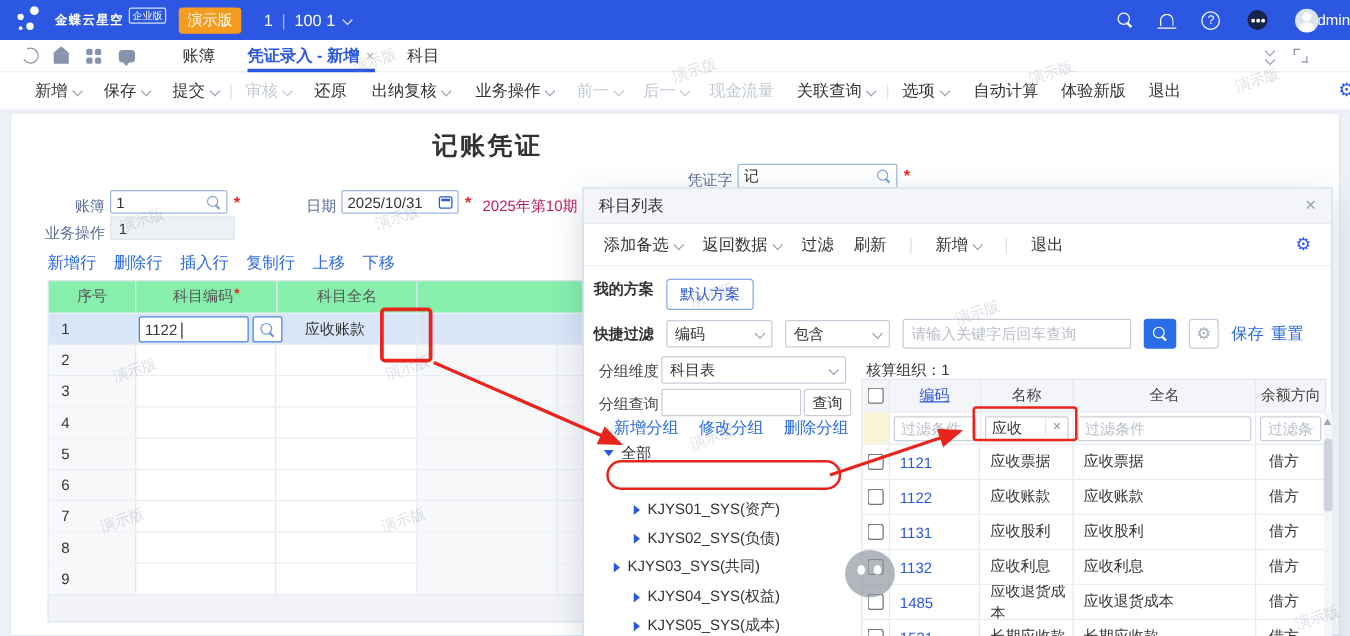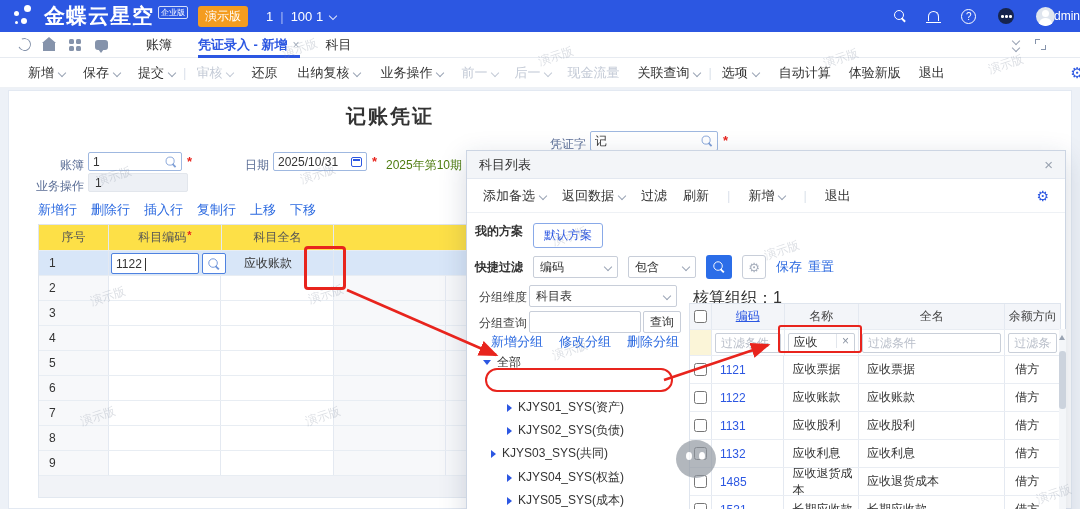--- a/index.html
+++ b/index.html
@@ -3,21 +3,21 @@
 <meta charset="utf-8">
 <style>
   *{margin:0;padding:0;box-sizing:border-box}
   html,body{width:1080px;height:509px;overflow:hidden}
   body{font-family:"Liberation Sans","DejaVu Sans",sans-serif;background:#edf1f7;position:relative;font-size:12px;color:#333}
   .abs{position:absolute}
   
   .topbar{left:0;top:0;width:1080px;height:32px;background:#2c57e2;display:flex;align-items:center;color:#fff}
   .klogo{width:26px;height:22px;position:relative;margin-left:12px}
   .klogo i{position:absolute;background:#fff;border-radius:50%}
-  .brand{font-size:21px;font-weight:bold;margin-left:6px;letter-spacing:1px}
+  .brand{font-size:10px;font-weight:bold;margin-left:6px;letter-spacing:1px}
   .edition{font-size:8px;border:1px solid rgba(255,255,255,.8);border-radius:2px;padding:0 2px;margin-left:4px;transform:translateY(-4px)}
   .demo-badge{background:#f49c1f;color:#fff;font-size:12px;border-radius:3px;padding:2px 7px;margin-left:10px}
   .orgtxt{font-size:13px;margin-left:18px;display:flex;align-items:center;gap:7px}
   .orgdiv{opacity:.55}
   .chev{display:inline-block;width:6px;height:6px;border-right:1.5px solid #9aa4b5;border-bottom:1.5px solid #9aa4b5;transform:rotate(45deg);vertical-align:2px}
   .chev.w{border-color:rgba(255,255,255,.85)}
   .topicons{margin-left:auto;display:flex;align-items:center;gap:22px;margin-right:6px}
   .mag{position:relative;display:inline-block;width:12px;height:12px}
   .mag::before{content:"";position:absolute;width:8px;height:8px;border:1.5px solid currentColor;border-radius:50%;left:0;top:0}
   .mag::after{content:"";position:absolute;width:5px;height:1.5px;background:currentColor;transform:rotate(45deg);left:7px;top:9px}
@@ -71,21 +71,21 @@
   
   .grid{left:38px;top:224px;width:430px;border:1px solid #dfe5ee;background:#fff}
   .grow{display:flex;height:25px;border-bottom:1px solid #e8edf3;position:relative}
   .grow.hd{height:26px;background:#f1f3f7;color:#555}
   .gcell{border-right:1px solid #e4e9f1;height:100%;display:flex;align-items:center;overflow:visible}
   .c1{width:70px;padding-left:10px;background:#f7f8fa}
   .c2{width:112px;padding-left:8px}
   .c3{width:113px;position:relative}
   .c4{width:112px;padding-left:10px;background:#f7f8fa}
   .c5{flex:1;border-right:none;background:#f7f8fa}
-  .grow.hd .gcell{background:#fde047;justify-content:center;padding-left:0}
+  .grow.hd .gcell{background:#86efac;justify-content:center;padding-left:0}
   .grow.sel .gcell{background:#d8e6f8}
   .cellinput{position:absolute;left:2px;top:2px;width:88px;height:21px;background:#fff;border:1px solid #4f82e0;border-radius:2px;display:flex;align-items:center;padding:0 4px;z-index:2}
   .cellinput input{border:none;outline:none;width:100%;font-size:12px;color:#333;font-family:inherit}
   .caret{position:absolute;left:33px;top:4px;width:1px;height:13px;background:#333}
   .cellmag{position:absolute;left:93px;top:2px;width:24px;height:21px;background:#fff;border:1px solid #4f82e0;border-radius:2px;display:flex;align-items:center;justify-content:center;color:#6f95d9;z-index:2}
   .gfooter{left:38px;top:476px;width:430px;height:22px;background:#f1f3f7;border:1px solid #e2e8f0;border-top:none}
   
   .dialog{left:466px;top:150px;width:600px;height:400px;background:#fff;border:1px solid #ccd5e3;box-shadow:0 8px 26px rgba(30,50,90,.18);z-index:10}
   .dtitle{height:28px;background:#f3f5f8;border-bottom:1px solid #e3e8f0;display:flex;align-items:center;padding:0 12px;font-size:13px;color:#333}
   .dclose{margin-left:auto;color:#99a2b0;font-size:15px}
@@ -107,21 +107,21 @@
   .linput{height:22px;border:1px solid #c8ced9;border-radius:2px;padding:0 6px;font-size:12px;outline:none;font-family:inherit;background:#fff}
   .qbtn{width:38px;height:22px;border:1px solid #c8ced9;border-radius:2px;background:#fff;font-size:12px;color:#333;display:flex;align-items:center;justify-content:center}
   .tlinks{position:absolute;left:20px;top:182px;display:flex;gap:16px;font-size:13px;color:#2c6ae0}
   .tri-d{width:0;height:0;border-left:4px solid transparent;border-right:4px solid transparent;border-top:5px solid #2c57e2;display:inline-block}
   .tri-r{width:0;height:0;border-top:4px solid transparent;border-bottom:4px solid transparent;border-left:5px solid #2c57e2;display:inline-block}
   .tri-d.w{border-top-color:#fff}
   .treebar{position:absolute;left:0;top:219px;width:210px;height:23px;background:#2c57e2;color:#fff;display:flex;align-items:center;font-size:12px}
   .tchild{position:absolute;display:flex;align-items:center;gap:6px;font-size:12px;color:#333}
   .splitter{position:absolute;left:214px;top:134px;width:10px;height:262px}
   .rpanel{position:absolute;left:222px;top:134px;width:372px}
-  .orginfo{position:absolute;left:4px;top:3px;font-size:16px;color:#333}
+  .orginfo{position:absolute;left:4px;top:3px;font-size:12px;color:#333}
   .dtable{position:absolute;left:0;top:18px;width:372px;border:1px solid #dfe5ee;background:#fff}
   .drow{display:flex;height:28px;border-bottom:1px solid #e9edf3;align-items:center}
   .drow.hd{height:26px;background:#f3f5f9;color:#444}
   .drow.flt{height:26px}
   .dcell{border-right:1px solid #e4e9f1;height:100%;display:flex;align-items:center;overflow:hidden}
   .d1{width:22px;justify-content:center}
   .d2{width:73px;padding-left:8px}
   .d3{width:75px;padding-left:8px}
   .d4{width:147px;padding-left:8px}
   .d5{width:55px;padding-left:10px;border-right:none}
@@ -282,21 +282,21 @@
 
 <div class="abs flabel" style="left:20px;top:178px;width:64px">业务操作</div>
 <div class="abs fdis" style="left:88px;top:173px;width:100px;height:19px;padding-top:2px">1</div>
 
 <div class="abs flabel" style="left:205px;top:157px;width:64px">日期</div>
 <div class="abs finput" style="left:273px;top:152px;width:94px;height:19px">
   <input value="2025/10/31" style="">
   <span class="cal"></span>
 </div>
 <span class="abs rstar" style="left:372px;top:154px">*</span>
-<div class="abs" style="left:386px;top:157px;color:#4d7c0f;font-size:12px">2025年第10期</div>
+<div class="abs" style="left:386px;top:157px;color:#be185d;font-size:12px">2025年第10期</div>
 
 <div class="abs flabel" style="left:540px;top:136px;width:46px">凭证字</div>
 <div class="abs finput" style="left:590px;top:131px;width:128px;height:20px">
   <input value="记" style="">
   <span class="mag fmag" style="transform:scale(.9)"></span>
 </div>
 <span class="abs rstar" style="left:723px;top:133px">*</span>
 
 <div class="abs rowacts">
   <span>新增行</span>
@@ -428,24 +428,25 @@
     <span class="blabel">我的方案</span>
     <span class="schemebtn">默认方案</span>
   </div>
 
   <div class="quickrow">
     <span class="blabel">快捷过滤</span>
     <span class="dselect" style="width:85px">
         <span>编码</span>
         <span class="chev" style="margin-left:auto"></span>
       </span>
-    <span class="dselect" style="width:68px">
+    <span class="dselect" style="width:84px">
         <span>包含</span>
         <span class="chev" style="margin-left:auto"></span>
       </span>
+    <input class="kwinput" placeholder="请输入关键字后回车查询" style="">
     <span class="bluebtn">
         <span class="mag" style="transform:scale(.95)"></span>
       </span>
     <span class="gearbtn">⚙</span>
     <span class="blink">保存</span>
     <span class="blink" style="margin-left:-4px">重置</span>
   </div>
 
   <div class="lpanel">
     <div class="lrow" style="left:8px;top:4px">分组维度</div>

